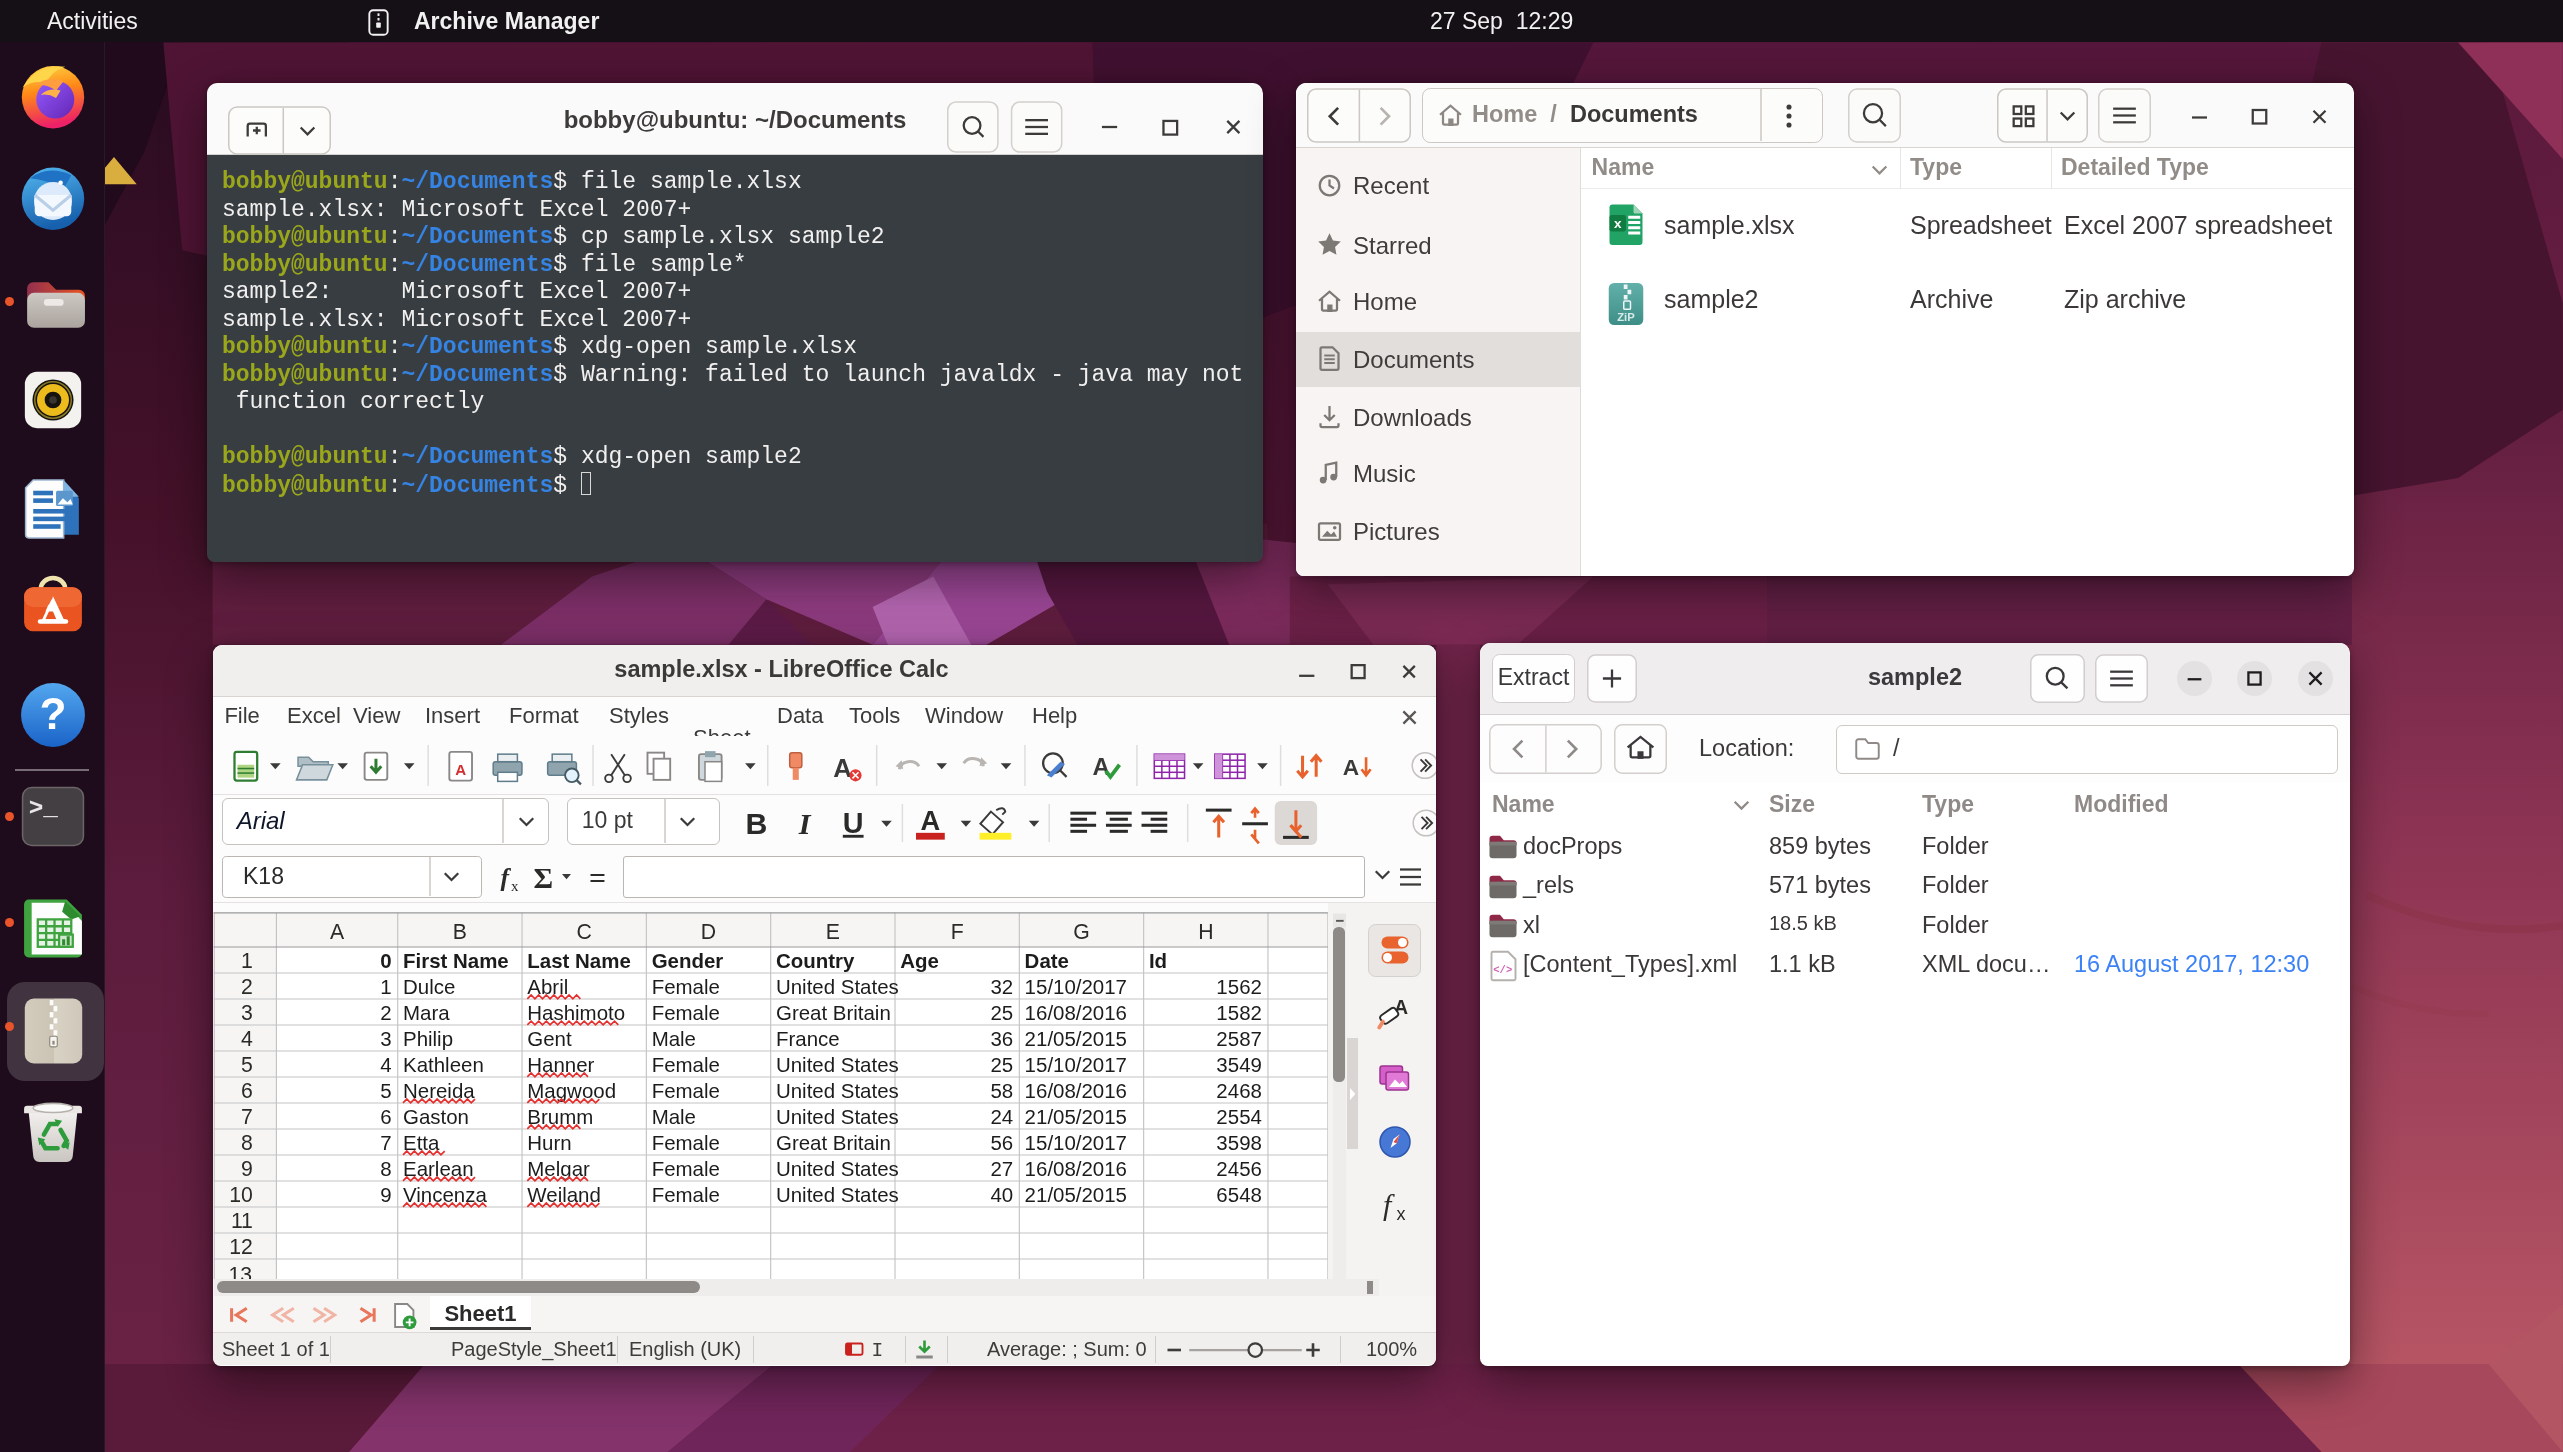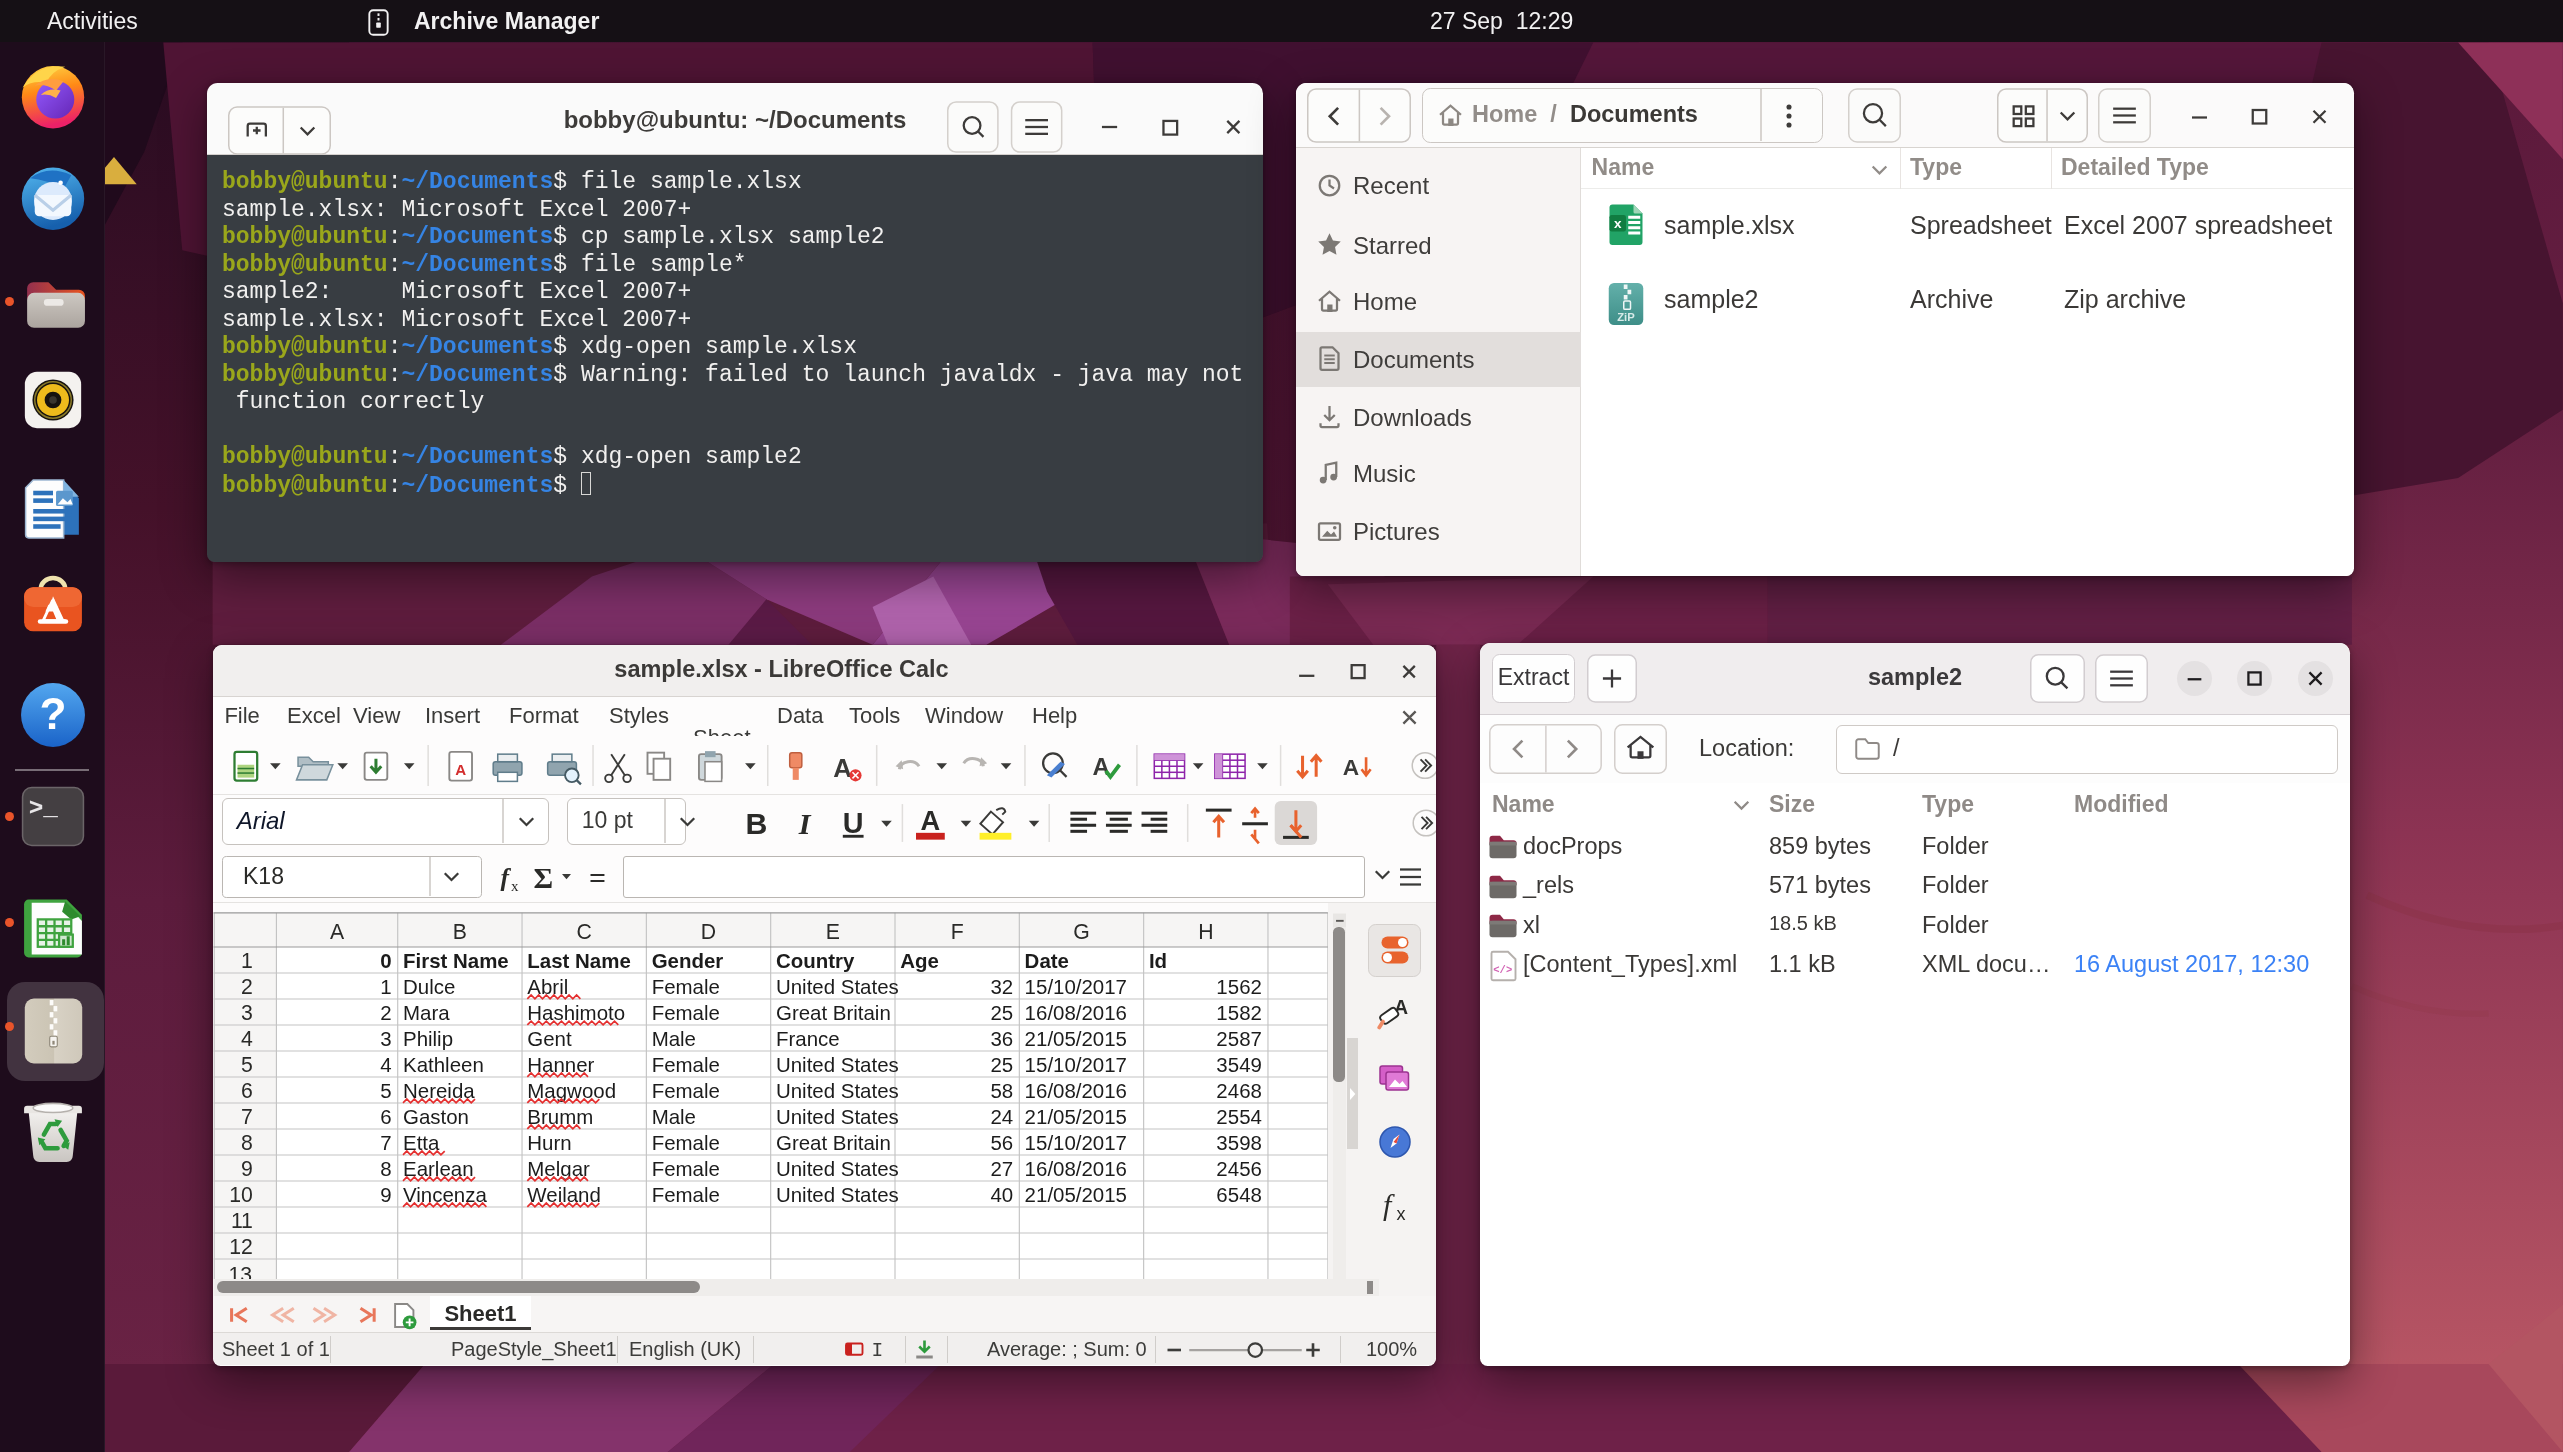--- a/index.html
+++ b/index.html
@@ -538,21 +538,21 @@
         </svg>
 </div>
 <div class="abs" style="left:0;top:150px;width:1223px;height:56px;background:#fdfcfc;">
 <div class="abs" style="left:9px;top:3px;width:327px;height:47px;background:#fff;border:1.5px solid #c6c2be;border-radius:6px;">
           <div class="abs" style="left:13.7px;top:8.3px;font-size:24px;font-style:italic;color:#0f172a;">Arial</div>
           <div class="abs" style="left:279px;top:0;width:1.5px;height:44px;background:#d8d5d2;"></div>
           <svg class="abs" style="left:290px;top:13.7px" width="27" height="18" viewBox="0 0 36 24">
             <path d="M9,7 l9,9 9,-9" fill="none" stroke="#3a3a38" stroke-width="3"></path>
           </svg>
         </div>
-<div class="abs" style="left:354px;top:3px;width:119px;height:47px;background:#fff;border:1.5px solid #c6c2be;border-radius:6px;text-align:center;">
+<div class="abs" style="left:354px;top:3px;width:153px;height:47px;background:#fff;border:1.5px solid #c6c2be;border-radius:6px;text-align:center;">
           <div class="abs" style="left:13.7px;top:8.3px;font-size:23px;color:#3a3a38;">10 pt</div>
           <div class="abs" style="left:96px;top:0;width:1.5px;height:44px;background:#d8d5d2;"></div>
           <svg class="abs" style="left:106px;top:13.7px" width="27" height="18" viewBox="0 0 36 24">
             <path d="M9,7 l9,9 9,-9" fill="none" stroke="#3a3a38" stroke-width="3"></path>
           </svg>
         </div>
 <svg class="abs" style="left:516px;top:0" width="707" height="56" viewBox="0 0 932 74">
           <text x="35" y="52" font-size="40" font-weight="bold" fill="#2a2a28" text-anchor="middle" font-family="Liberation Sans">B</text>
           <text x="99" y="52" font-size="40" font-style="italic" font-weight="bold" fill="#2a2a28" text-anchor="middle" font-family="Liberation Serif">I</text>
           <text x="163" y="50" font-size="38" font-weight="bold" fill="#2a2a28" text-anchor="middle" text-decoration="underline" font-family="Liberation Sans">U</text>

